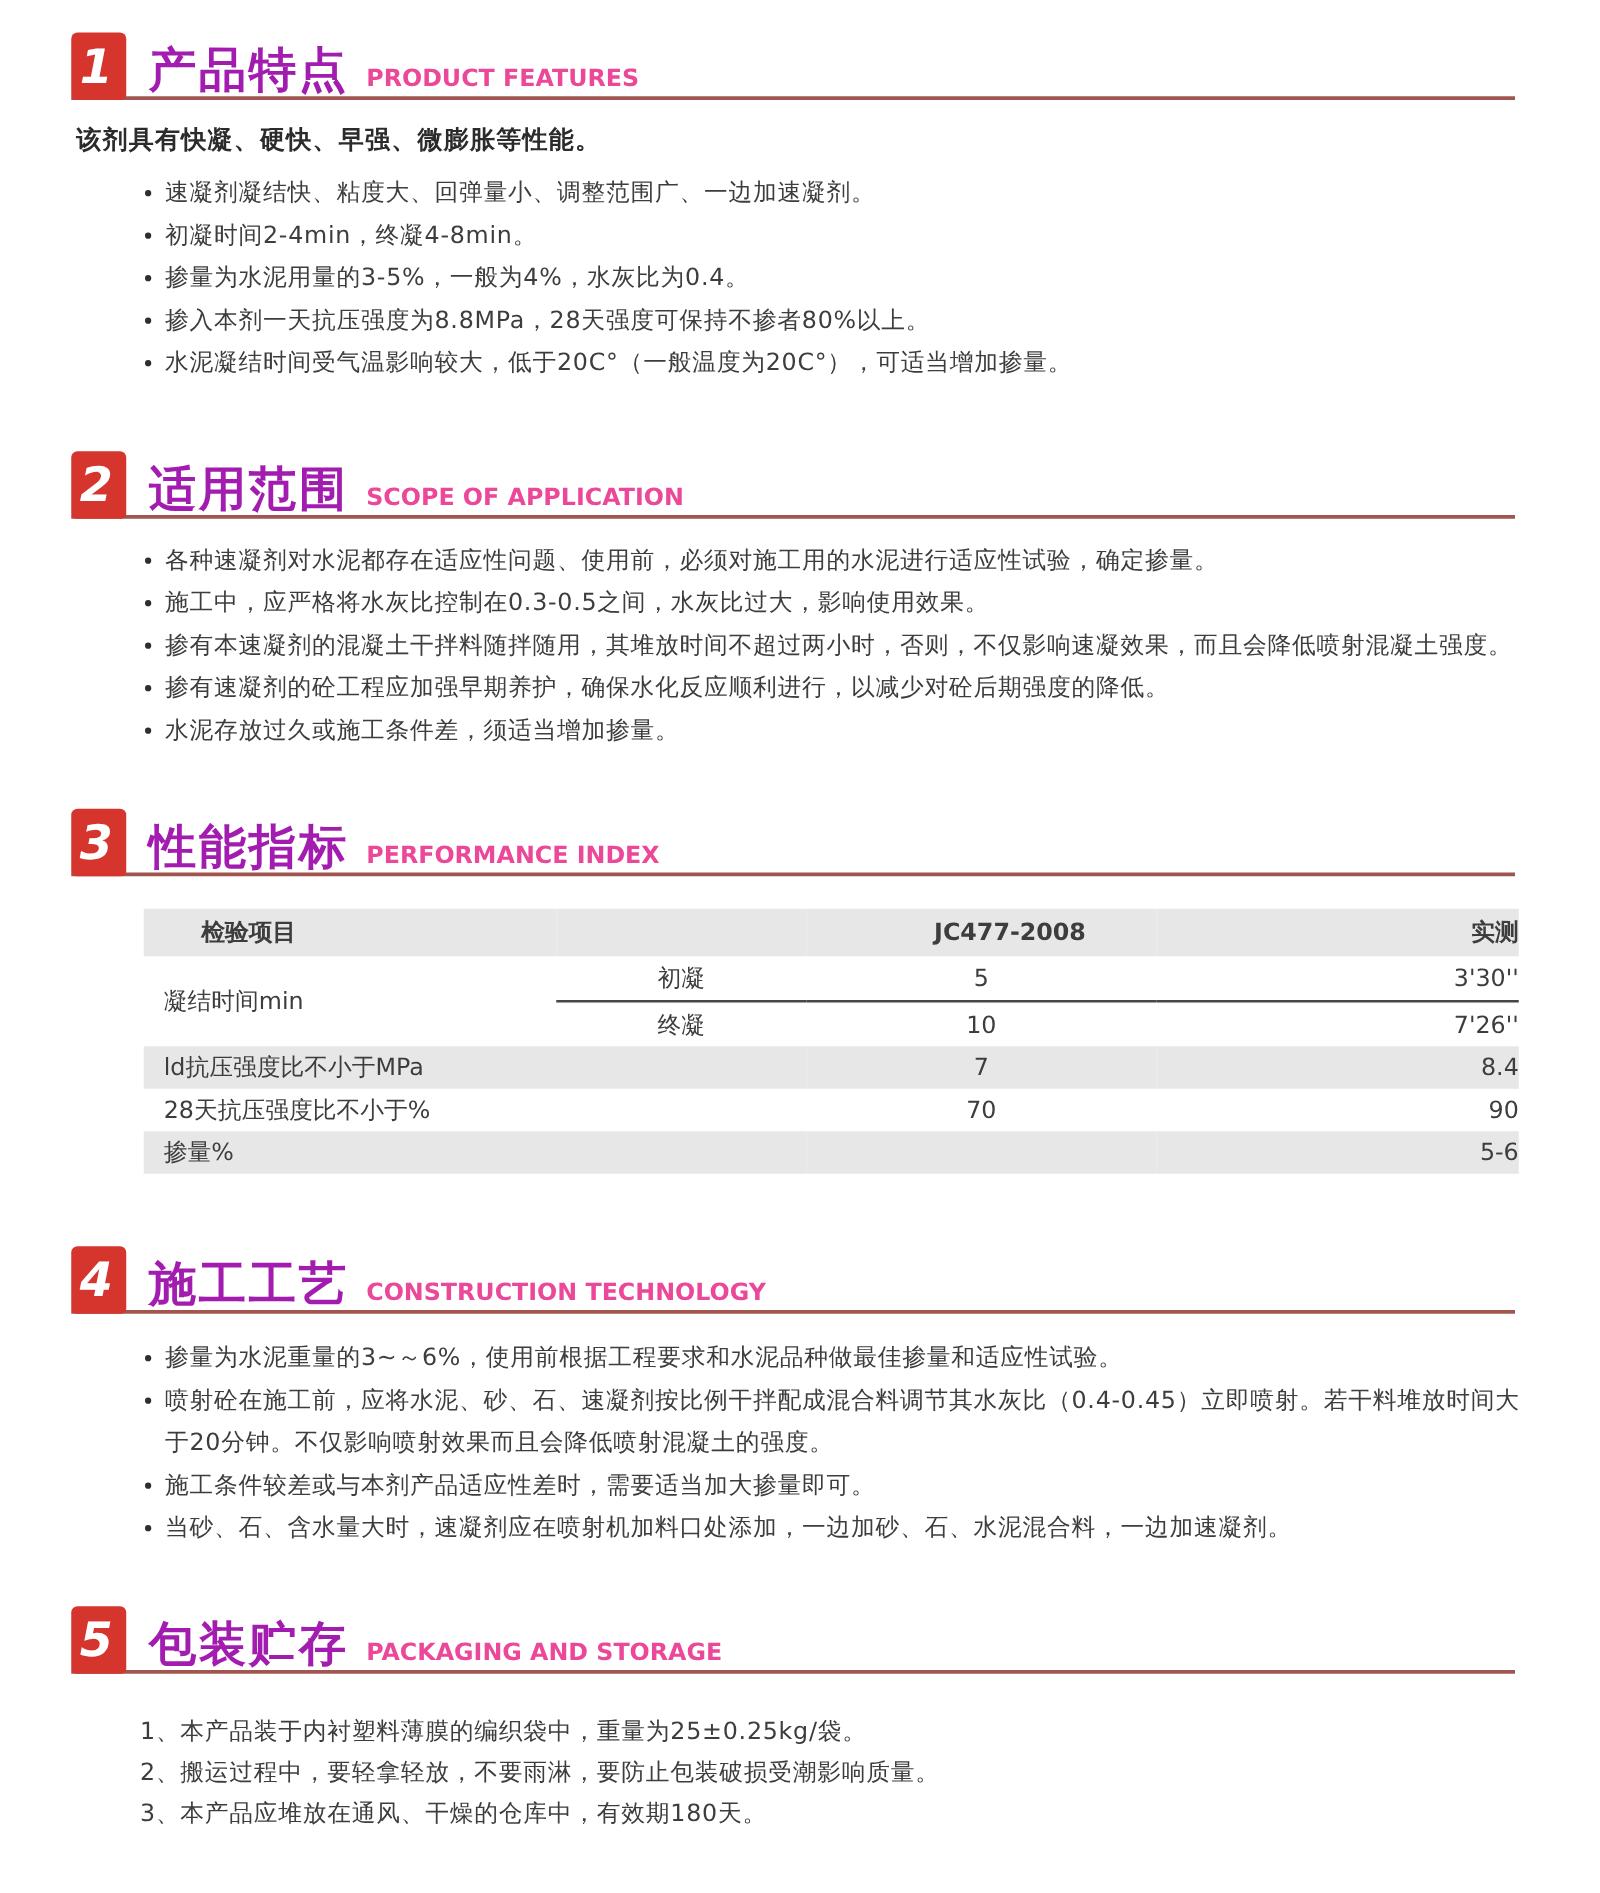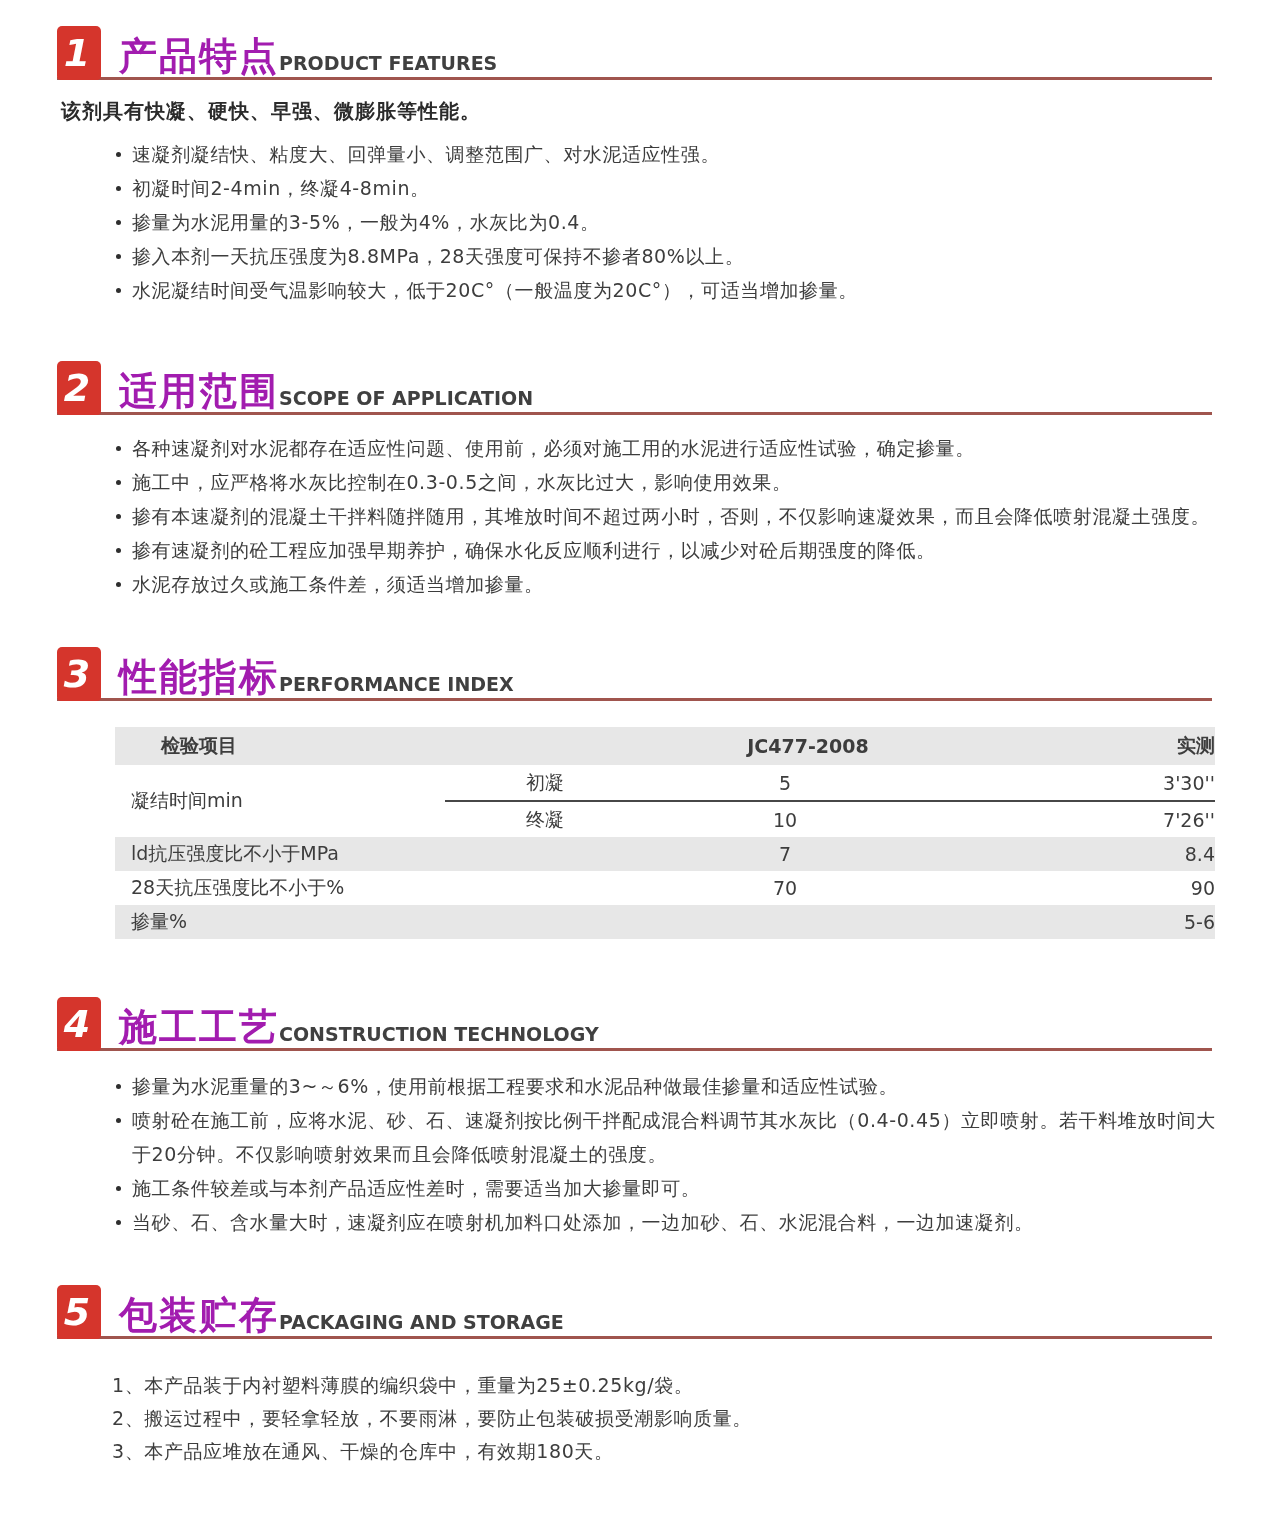--- a/index.html
+++ b/index.html
@@ -25,22 +25,22 @@
   .badge span {
     color:#ffffff; font-size:38px; font-weight:bold; font-style:italic;
     transform:translateX(-2px);
   }
   .title-zh {
     color:#a21caf; font-size:38px; font-weight:bold;
     margin-left:18px; line-height:1; letter-spacing:2px;
     padding-bottom:2px;
   }
   .title-en {
-    color:#404040; font-size:19px; font-weight:bold;
-    margin-left:0; line-height:1; padding-bottom:4px;
+    color:#ec4899; font-size:19px; font-weight:bold;
+    margin-left:14px; line-height:1; padding-bottom:4px;
     letter-spacing:0px;
   }
   
   .intro {
     margin:18px 68px 0 61px;
     font-size:20px; font-weight:bold; color:#2b2b2b; letter-spacing:1px;
   }
   ul.bullets { list-style:none; margin:12px 60px 0 110px; }
   ul.bullets li {
     position:relative; padding-left:22px;
@@ -85,21 +85,21 @@
 <div class="section sec1">
   <div class="sec-header">
     <div class="badge">
       <span>1</span>
     </div>
     <div class="title-zh">产品特点</div>
     <div class="title-en">PRODUCT FEATURES</div>
   </div>
   <p class="intro">该剂具有快凝、硬快、早强、微膨胀等性能。</p>
   <ul class="bullets">
-    <li>速凝剂凝结快、粘度大、回弹量小、调整范围广、对水泥适应性强。</li>
+    <li>速凝剂凝结快、粘度大、回弹量小、调整范围广、一边加速凝剂。</li>
     <li>初凝时间2-4min，终凝4-8min。</li>
     <li>掺量为水泥用量的3-5%，一般为4%，水灰比为0.4。</li>
     <li>掺入本剂一天抗压强度为8.8MPa，28天强度可保持不掺者80%以上。</li>
     <li>水泥凝结时间受气温影响较大，低于20C°（一般温度为20C°），可适当增加掺量。</li>
   </ul>
 </div>
 
 <div class="section sec2">
   <div class="sec-header">
     <div class="badge">

